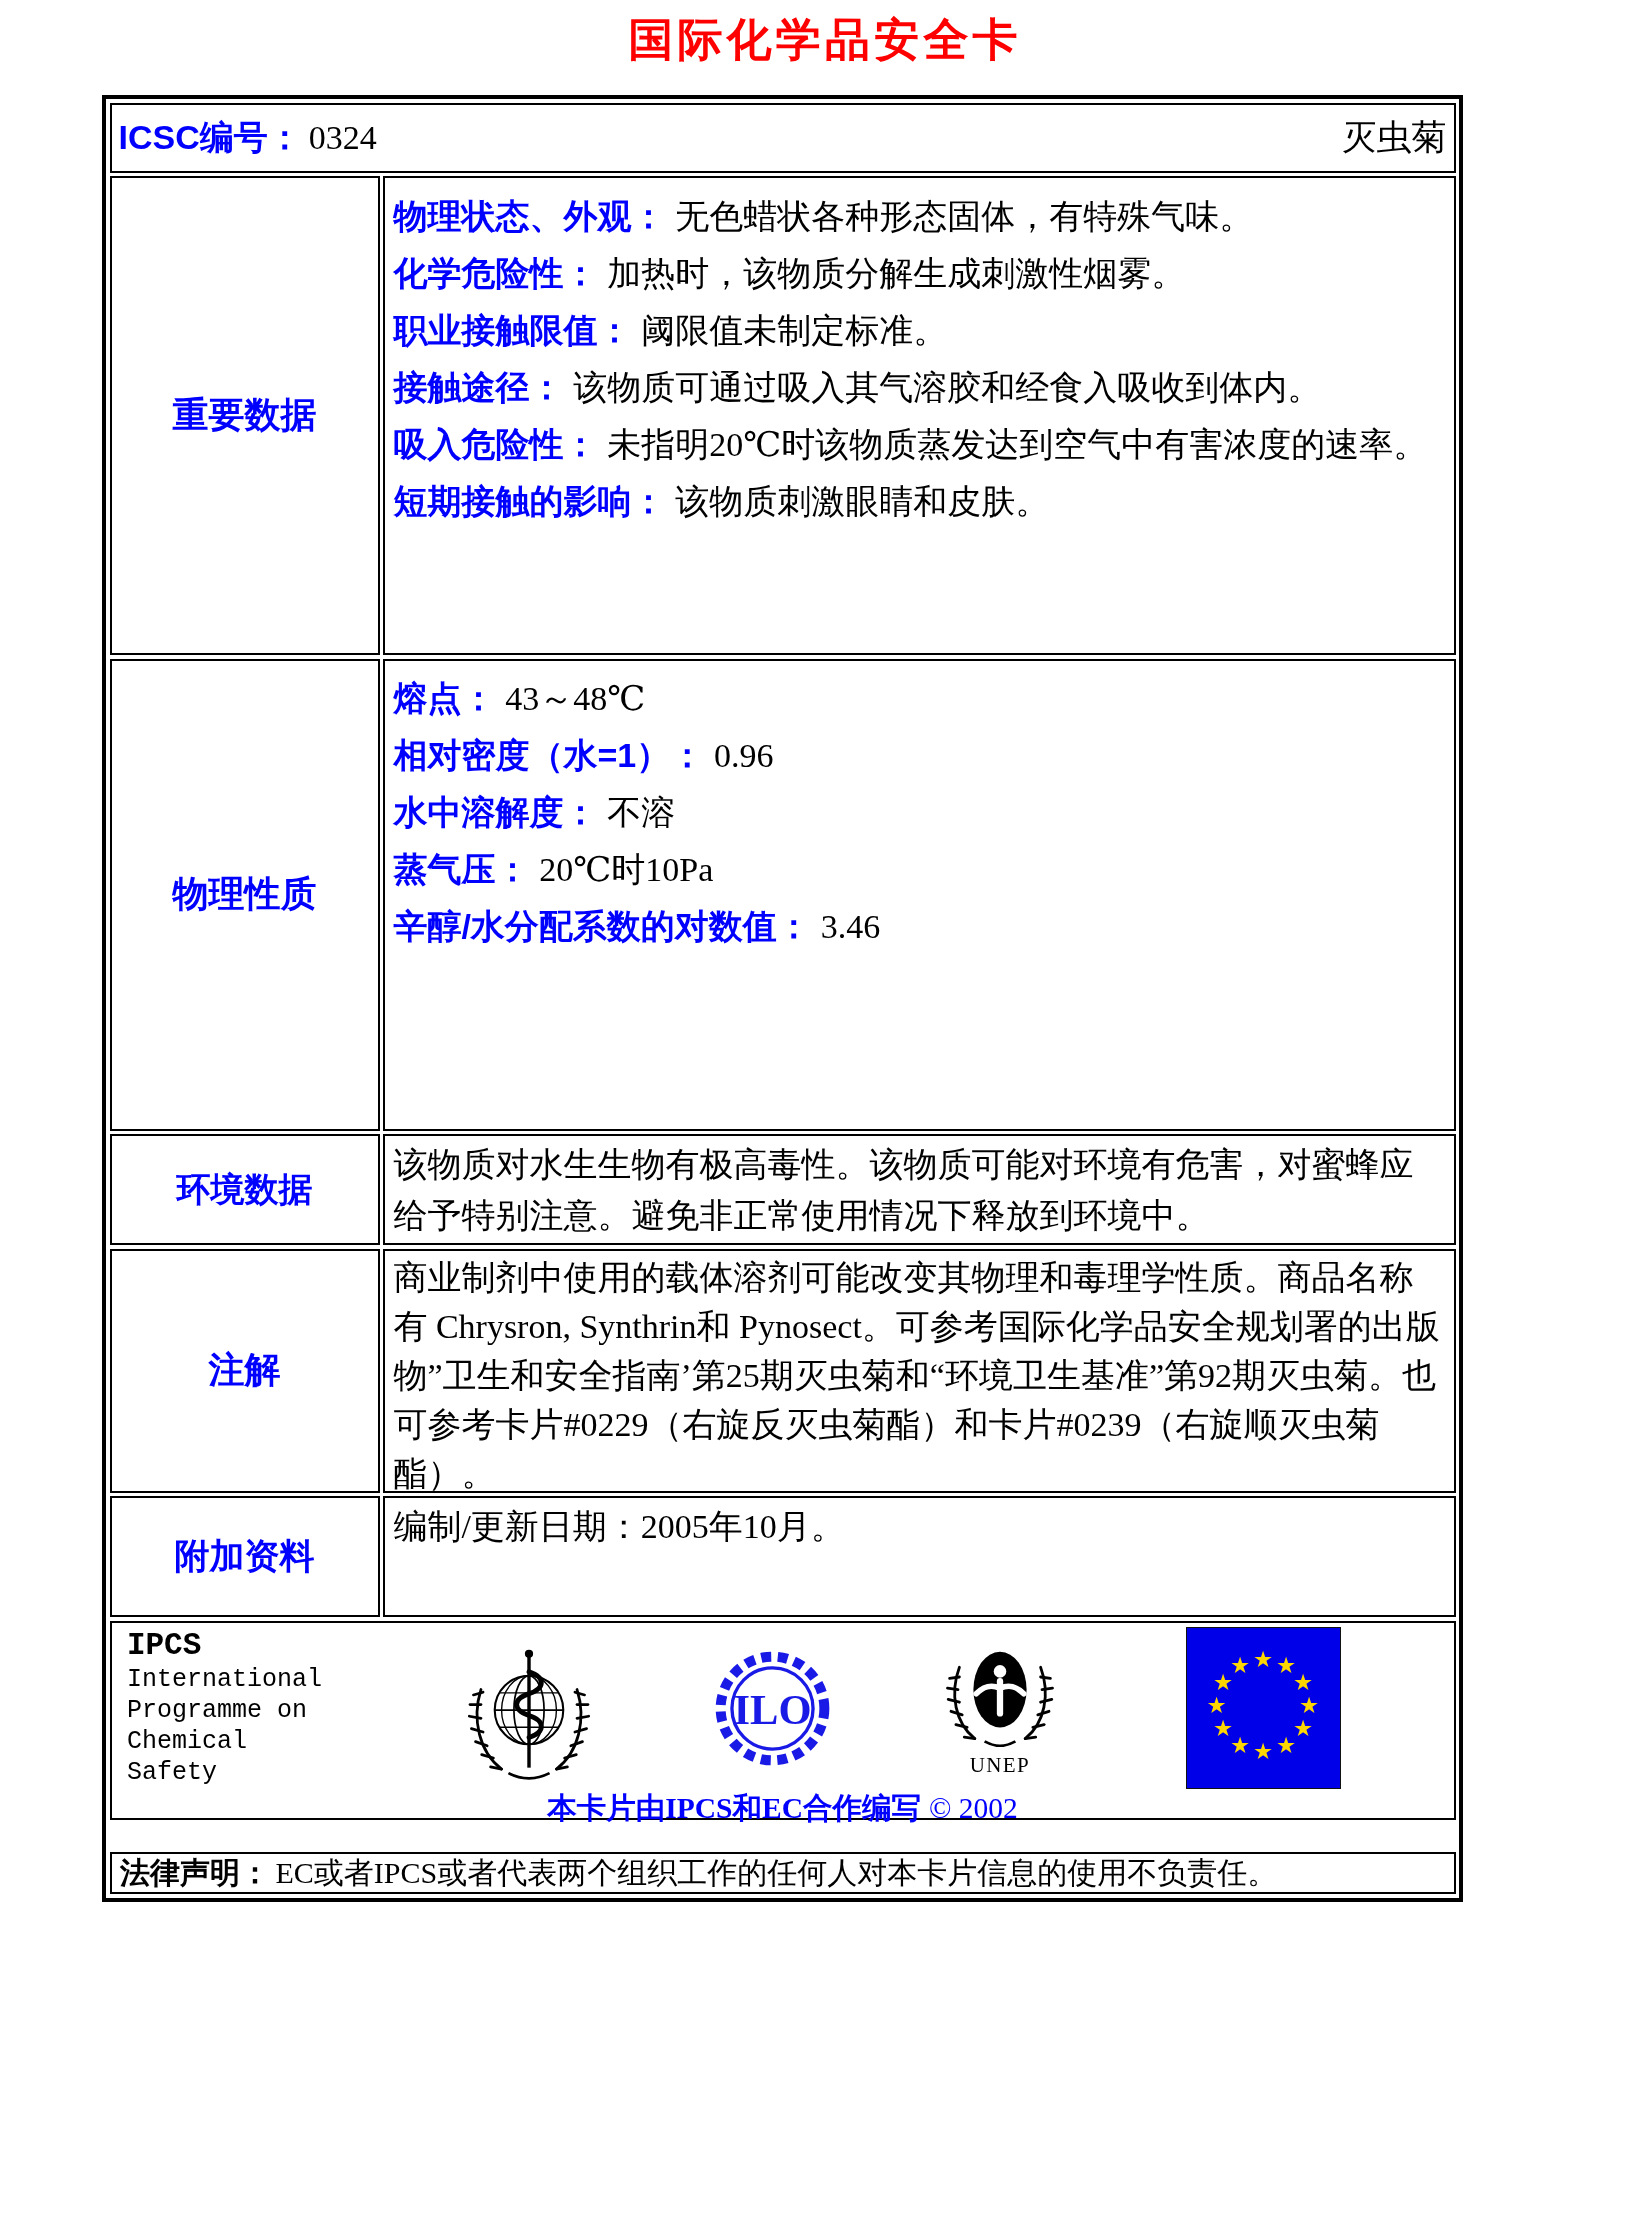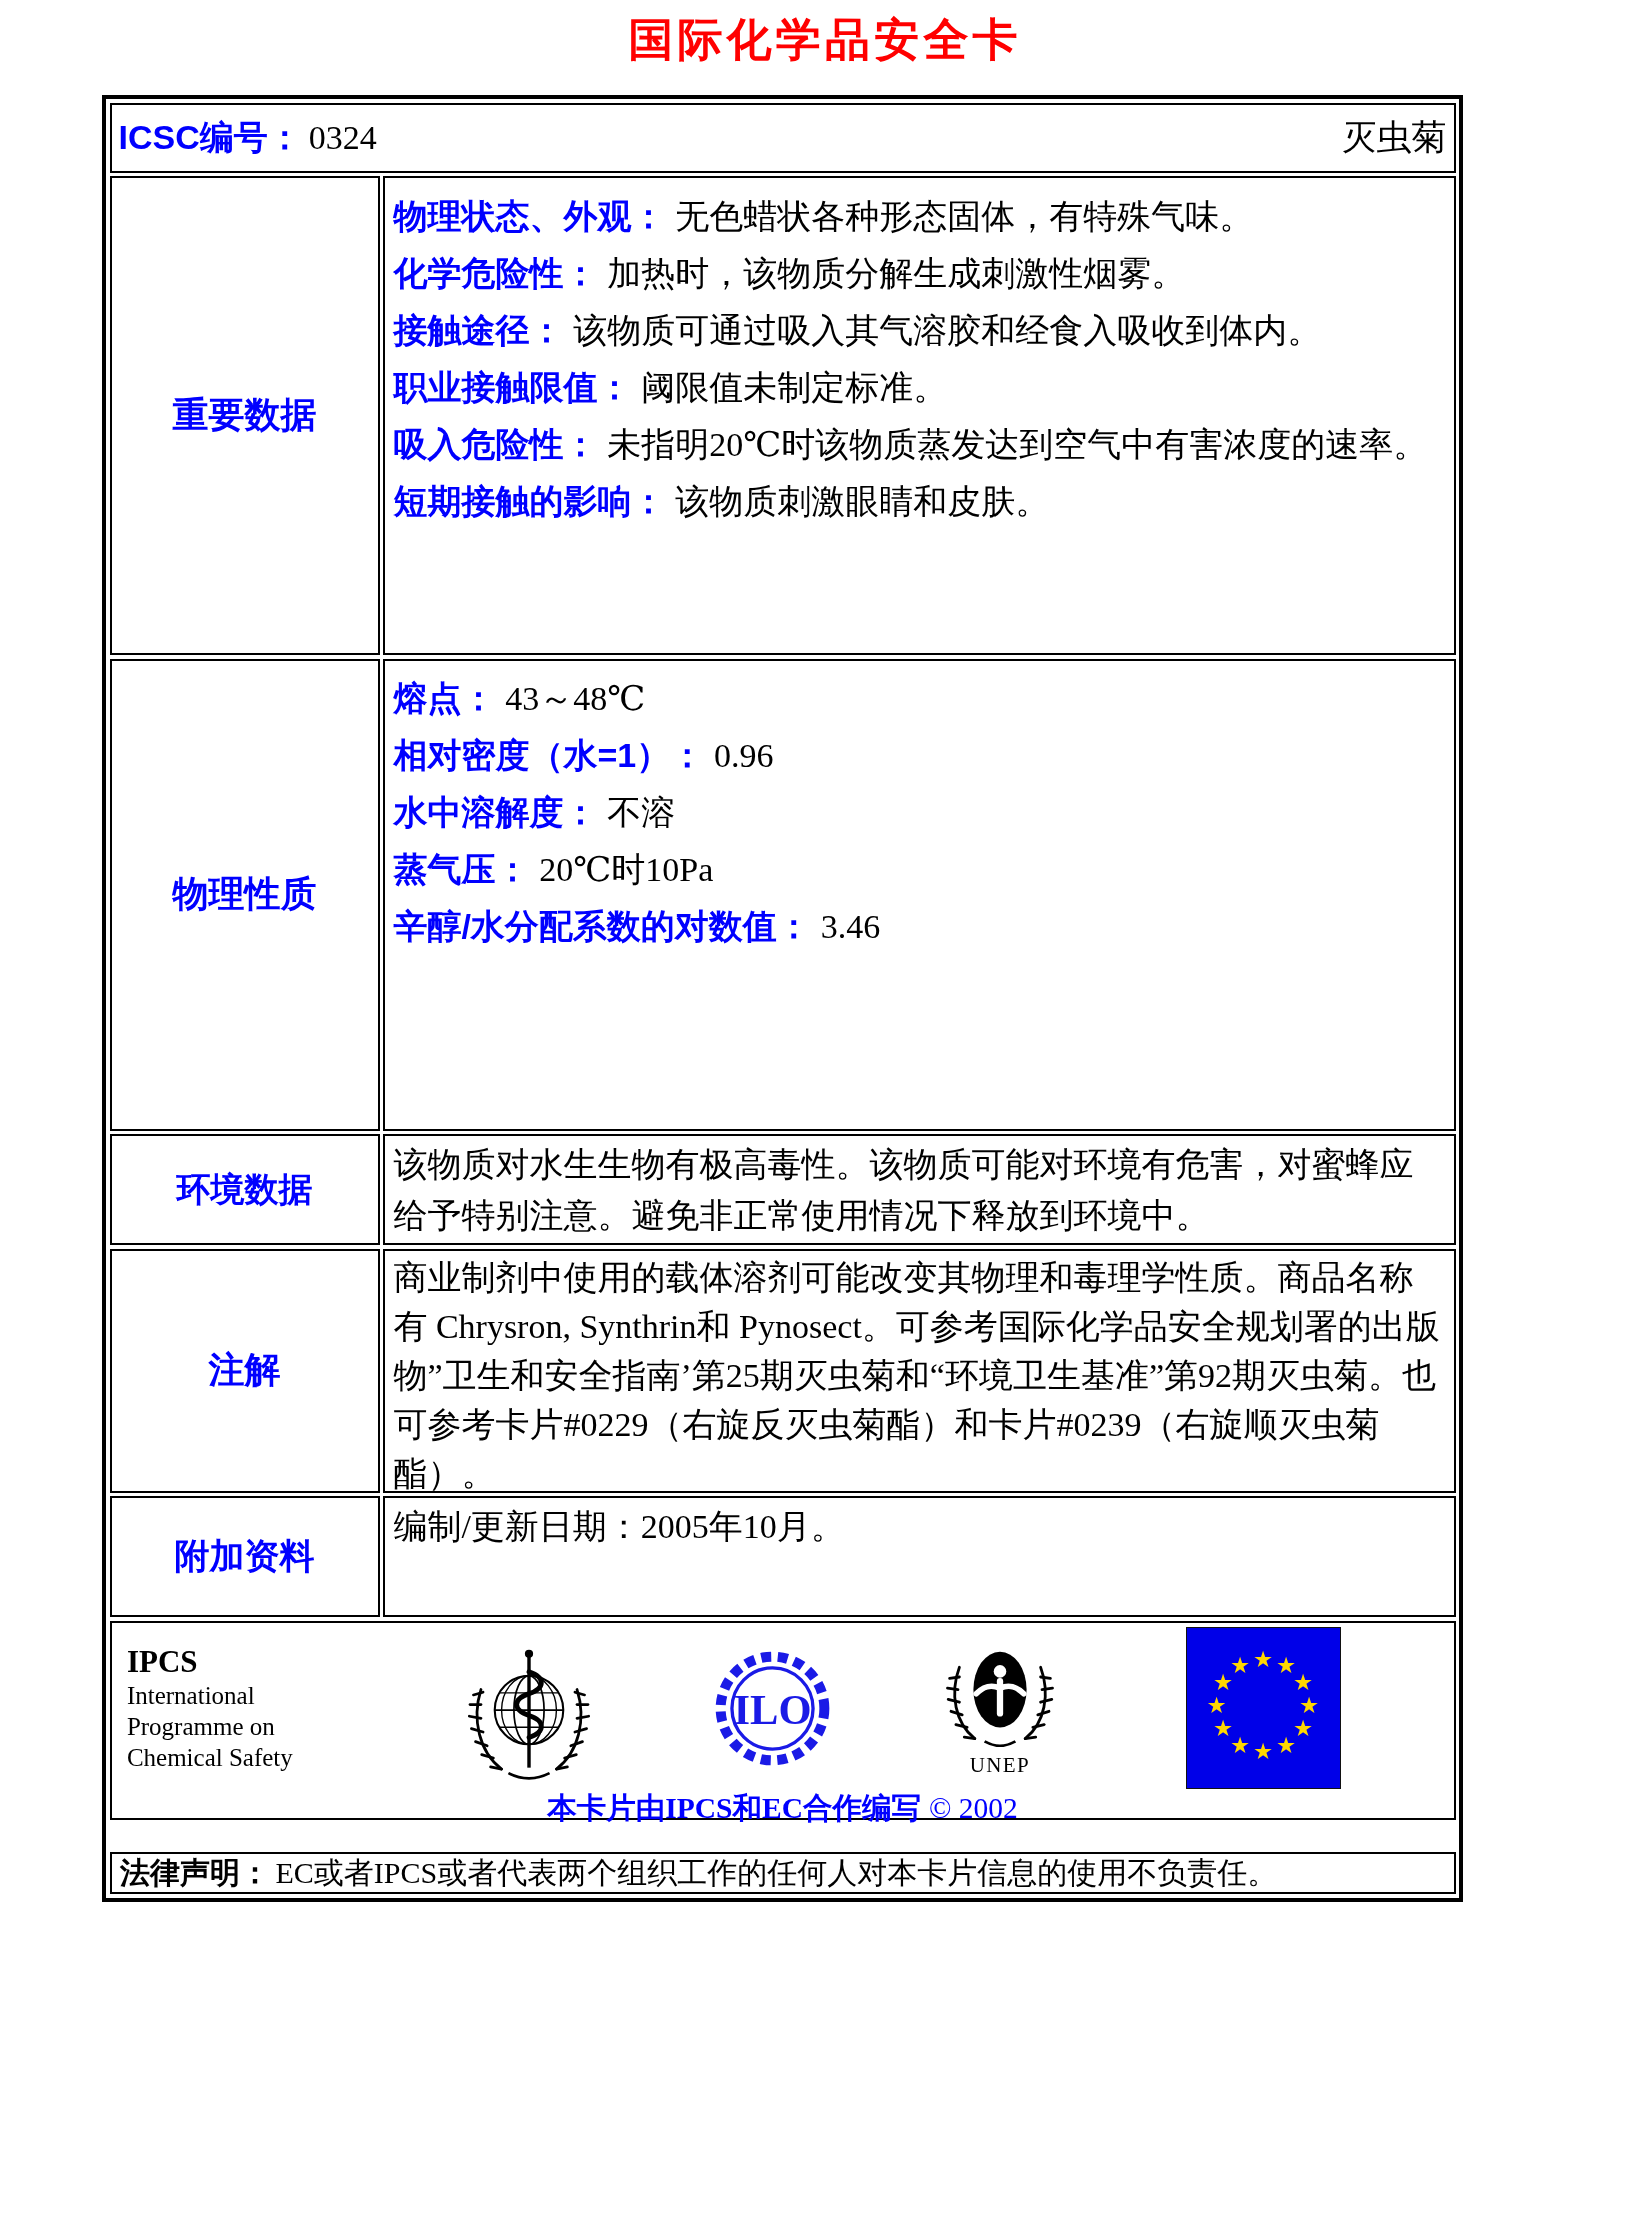--- a/index.html
+++ b/index.html
@@ -20,21 +20,21 @@
   .k{font-family:"Liberation Sans","DejaVu Sans",sans-serif;font-weight:bold;color:#0000ff;margin-right:9.8px;}
   .v{color:#000;}
   .para{line-height:49px;}
   .env .para{line-height:51px;}
   .header-cell{display:flex;align-items:center;justify-content:space-between;padding:0 7px;font-size:34px;}
   .hdr-left .k{margin-right:7px;font-size:34px;}
   .chem-name{font-size:35px;}
   
   .footer-cell{padding:4.2px 7px 0 7px;}
   .logos{display:flex;align-items:center;height:163px;}
-  .ipcs-block{width:211px;margin-left:8.4px;font-family:Liberation Serif, serif;line-height:31px;font-size:25px;}
+  .ipcs-block{width:211px;margin-left:8.4px;font-family:Liberation Mono, monospace;line-height:31px;font-size:25px;}
   .ipcs-acronym{font-weight:bold;font-size:31px;line-height:36px;}
   .logo{flex:0 0 auto;}
   .who-logo{margin-left:119px;}
   .ilo-logo{margin-left:105px;}
   .unep-block{margin-left:91px;text-align:center;}
   .unep-caption{font-size:21px;font-weight:normal;letter-spacing:1.4px;line-height:32px;}
   .eu-flag{margin-left:116px;position:relative;width:153px;height:160px;background:#0000e8;border:1.4px solid #111;}
   .eu-star{position:absolute;color:#ffd700;font-size:22.5px;line-height:22.5px;
            font-family:"DejaVu Sans",sans-serif;}
   .coop-line{text-align:center;font-size:29.5px;color:#0000ff;margin-top:1.4px;line-height:34px;}
@@ -61,22 +61,22 @@
         </span>
         <span class="chem-name">灭虫菊</span>
       </div>
     </div>
 
     <div class="row" style="height:479px">
       <div class="cell label-cell">重要数据</div>
       <div class="cell content-cell" style="padding-top:9.8px">
         <div class="kv-line"><span class="k">物理状态、外观：</span><span class="v">无色蜡状各种形态固体，有特殊气味。</span></div>
         <div class="kv-line"><span class="k">化学危险性：</span><span class="v">加热时，该物质分解生成刺激性烟雾。</span></div>
+        <div class="kv-line"><span class="k">职业接触限值：</span><span class="v">阈限值未制定标准。</span></div>
         <div class="kv-line"><span class="k">接触途径：</span><span class="v">该物质可通过吸入其气溶胶和经食入吸收到体内。</span></div>
-        <div class="kv-line"><span class="k">职业接触限值：</span><span class="v">阈限值未制定标准。</span></div>
         <div class="kv-line"><span class="k">吸入危险性：</span><span class="v">未指明20℃时该物质蒸发达到空气中有害浓度的速率。</span></div>
         <div class="kv-line"><span class="k">短期接触的影响：</span><span class="v">该物质刺激眼睛和皮肤。</span></div>
       </div>
     </div>
 
     <div class="row" style="height:472px">
       <div class="cell label-cell">物理性质</div>
       <div class="cell content-cell" style="padding-top:9.8px">
         <div class="kv-line"><span class="k">熔点：</span><span class="v">43～48℃</span></div>
         <div class="kv-line"><span class="k">相对密度（水=1）：</span><span class="v">0.96</span></div>

